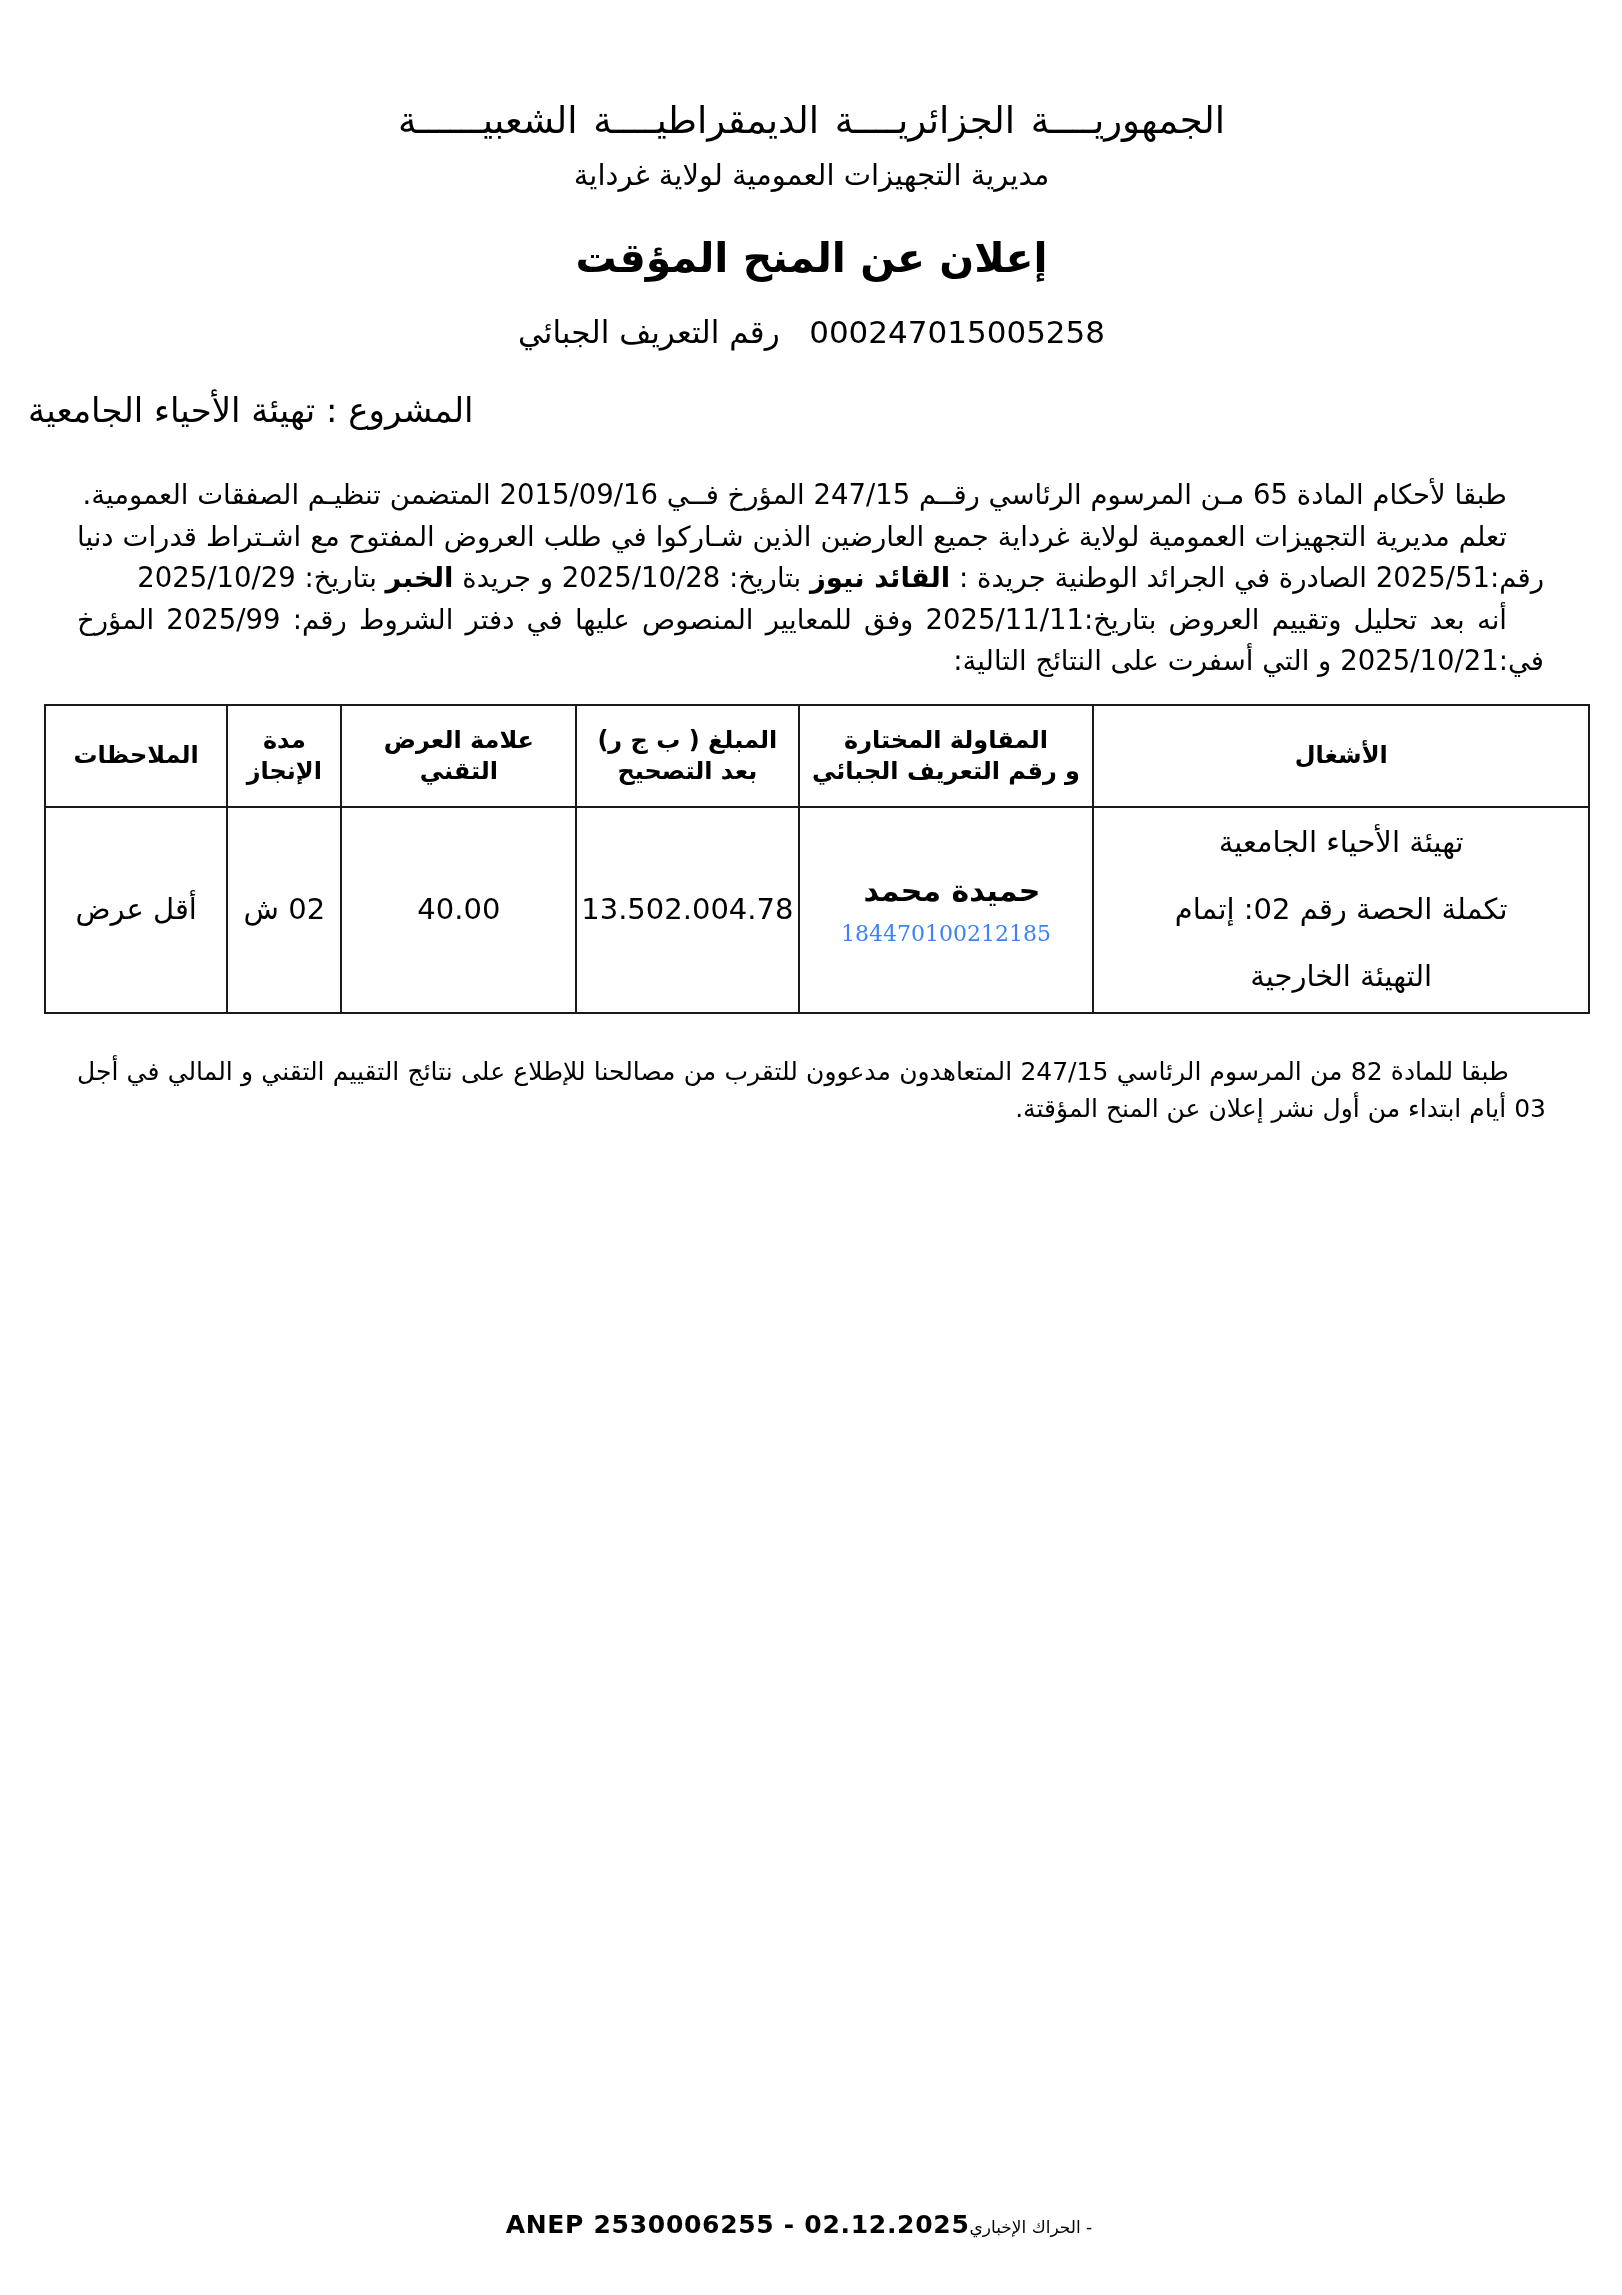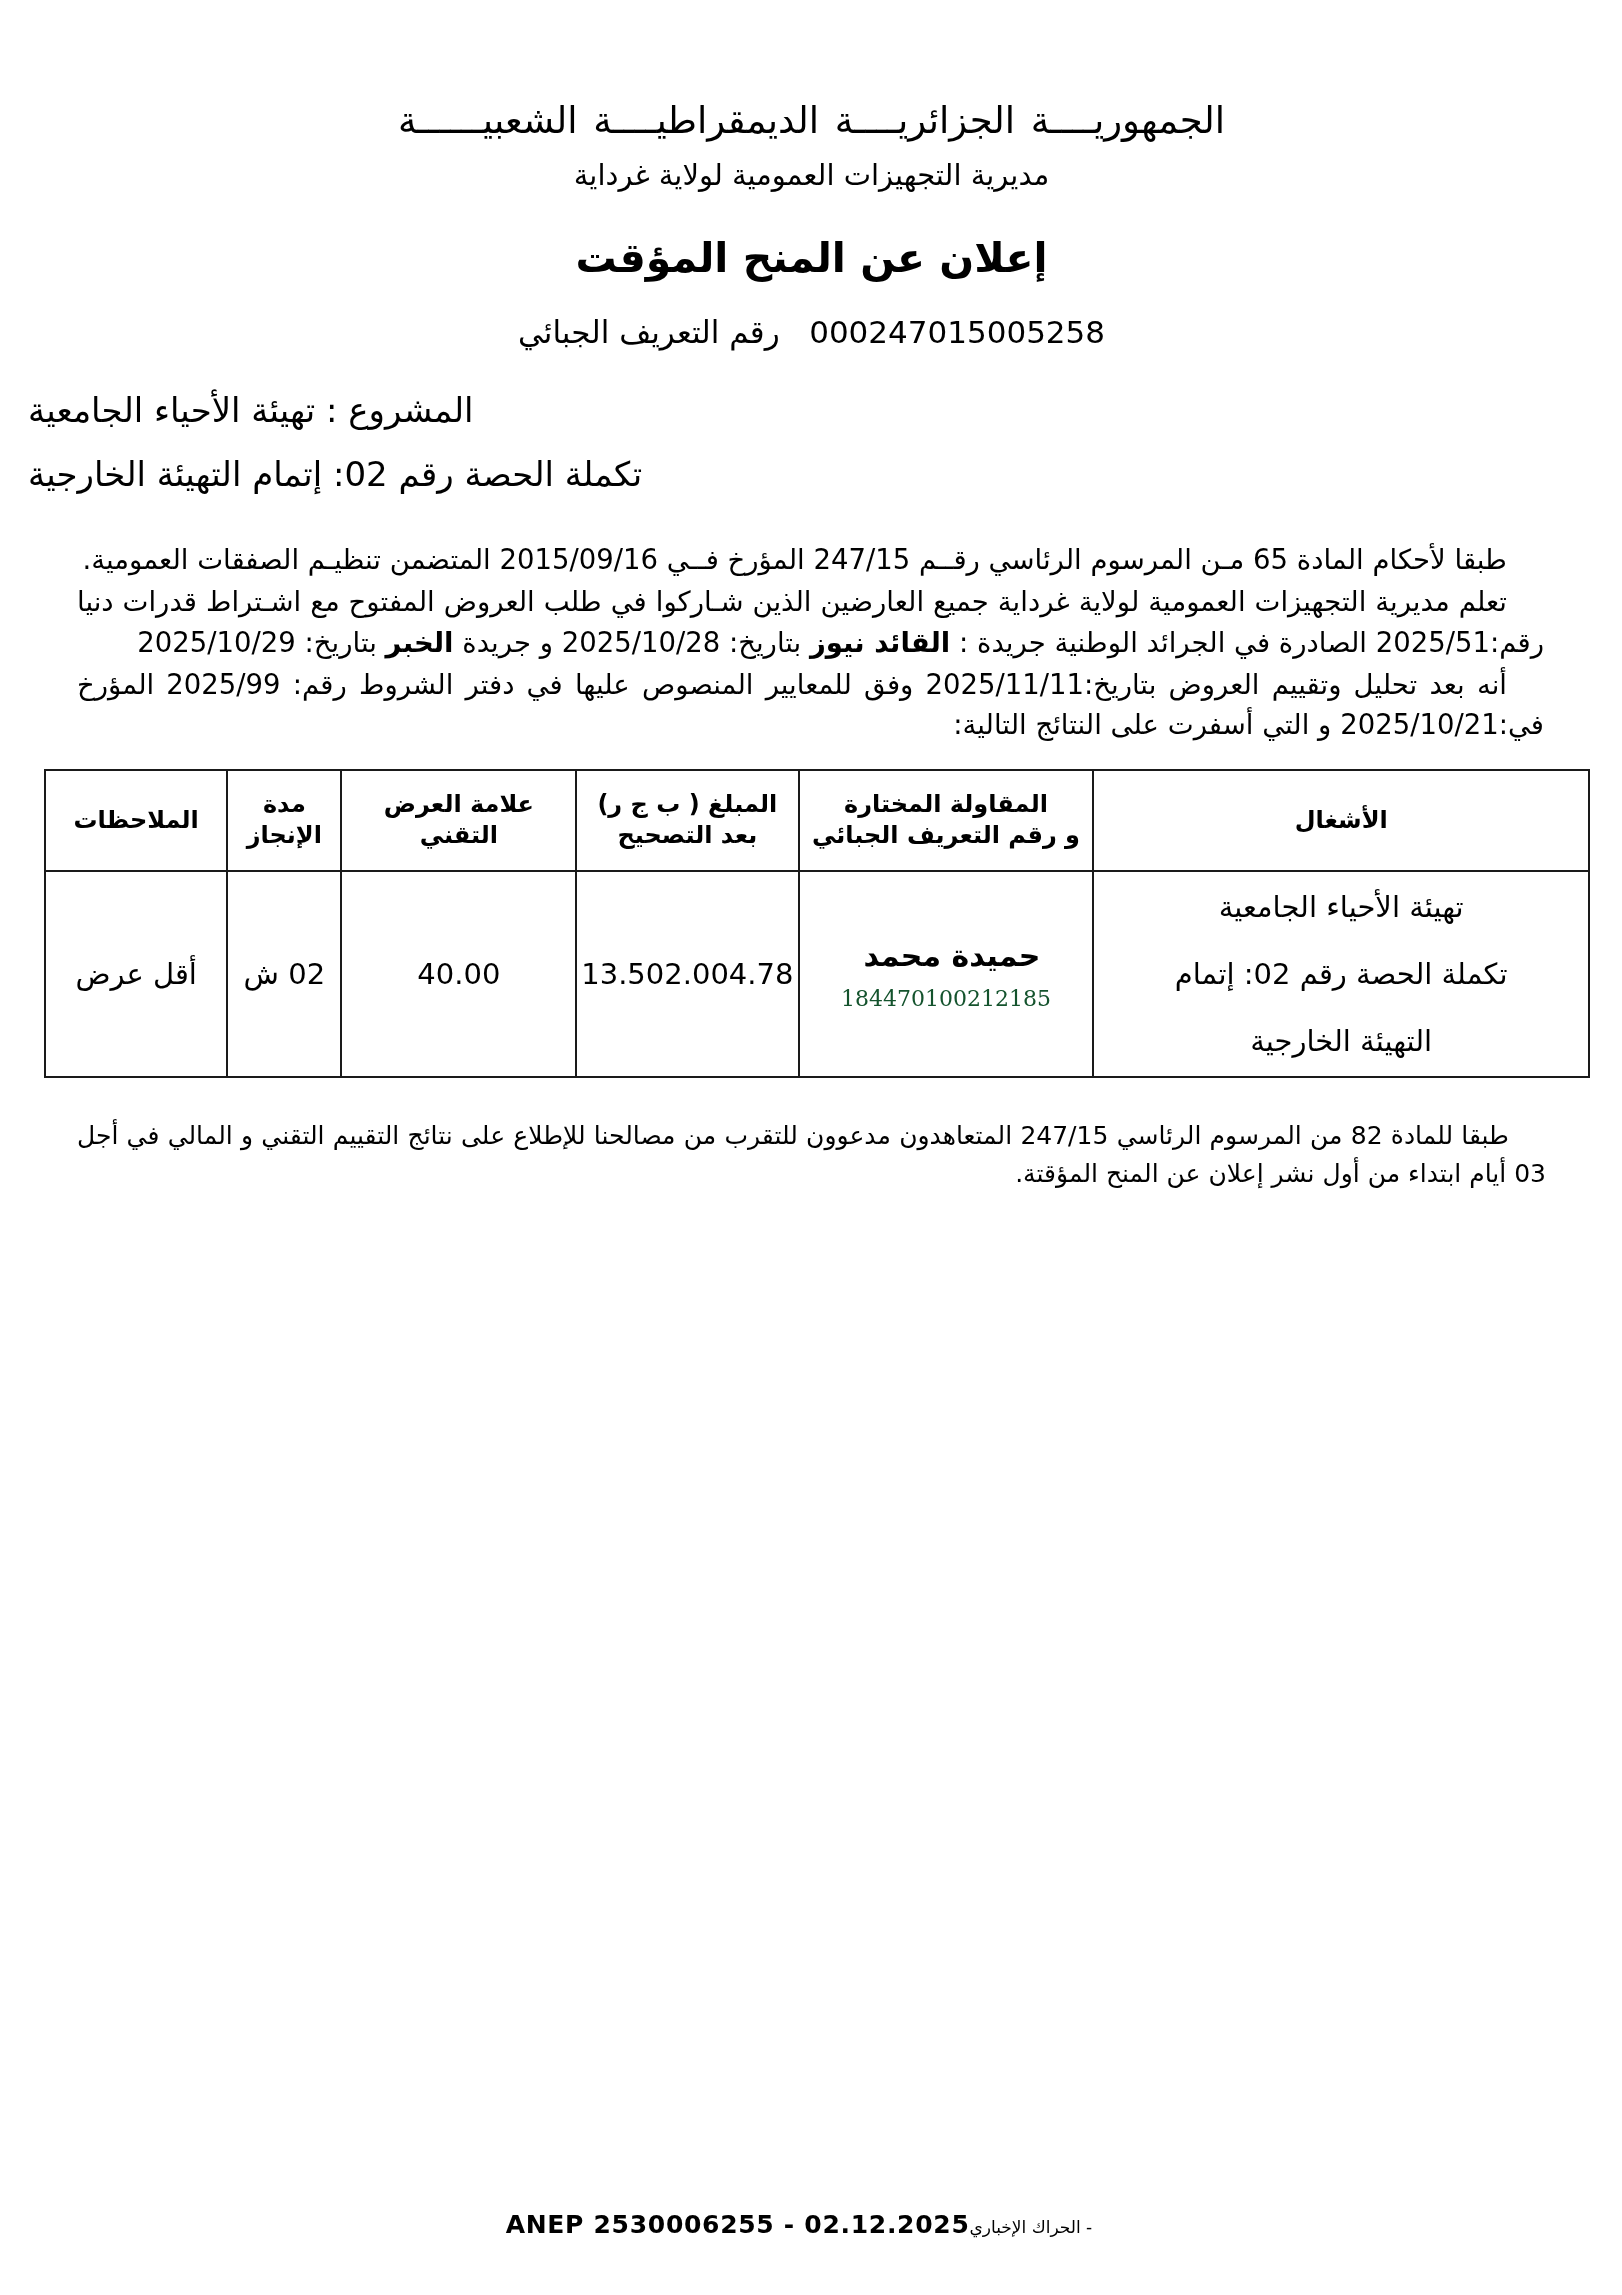--- a/index.html
+++ b/index.html
@@ -130,21 +130,21 @@
   .cell-works-line + .cell-works-line { margin-top: 22px; }
 
   .contractor-name {
     display: block;
     font-weight: bold;
     font-size: 30px;
     padding-left: 12px;
   }
   .contractor-nif {
     display: block;
-    color: #14532d;
+    color: #3b82f6;
     font-family: "DejaVu Serif", "Liberation Serif", serif;
     font-size: 22px;
     margin-top: 2.6px;
     direction: ltr;
   }
   .num-cell {
     direction: ltr;
     unicode-bidi: embed;
     font-size: 28px;
   }
@@ -196,21 +196,20 @@
     <div class="hdr-line2">مديرية  التجهيزات العمومية لولاية غرداية</div>
   </div>
 
   <div class="main-title">إعلان عن المنح المؤقت</div>
 
   <div class="tax-line">
     <span>000247015005258</span>&nbsp;&nbsp;&nbsp;<span>رقم التعريف الجبائي</span>
   </div>
 
   <div class="project-line">المشروع : تهيئة الأحياء الجامعية</div>
-  <div class="project-line second">تكملة الحصة رقم 02: إتمام التهيئة الخارجية</div>
 
   <div class="body-block">
     <p class="para indent">طبقا لأحكام   المادة 65 مـن المرسوم الرئاسي رقــم 247/15 المؤرخ فــي 2015/09/16 المتضمن تنظيـم الصفقات العمومية.</p>
     <p class="para indent"><span>تعلم مديرية  التجهيزات العمومية لولاية غرداية جميع العارضين الذين شـاركوا في طلب العروض المفتوح  مع اشـتراط قدرات  دنيا رقم:2025/51  الصادرة في الجرائد الوطنية  جريدة : </span><span class="bold">القائد نيوز</span><span> بتاريخ: 2025/10/28 و جريدة </span><span class="bold">الخبر</span><span>  بتاريخ: 2025/10/29</span></p>
     <p class="para indent">أنه بعد تحليل وتقييم العروض بتاريخ:2025/11/11 وفق  للمعايير المنصوص عليها في دفتر الشروط رقم: 2025/99 المؤرخ في:2025/10/21 و التي أسفرت على النتائج التالية:</p>
   </div>
 
   <div class="table-wrap">
     <table class="results">
       <colgroup>

